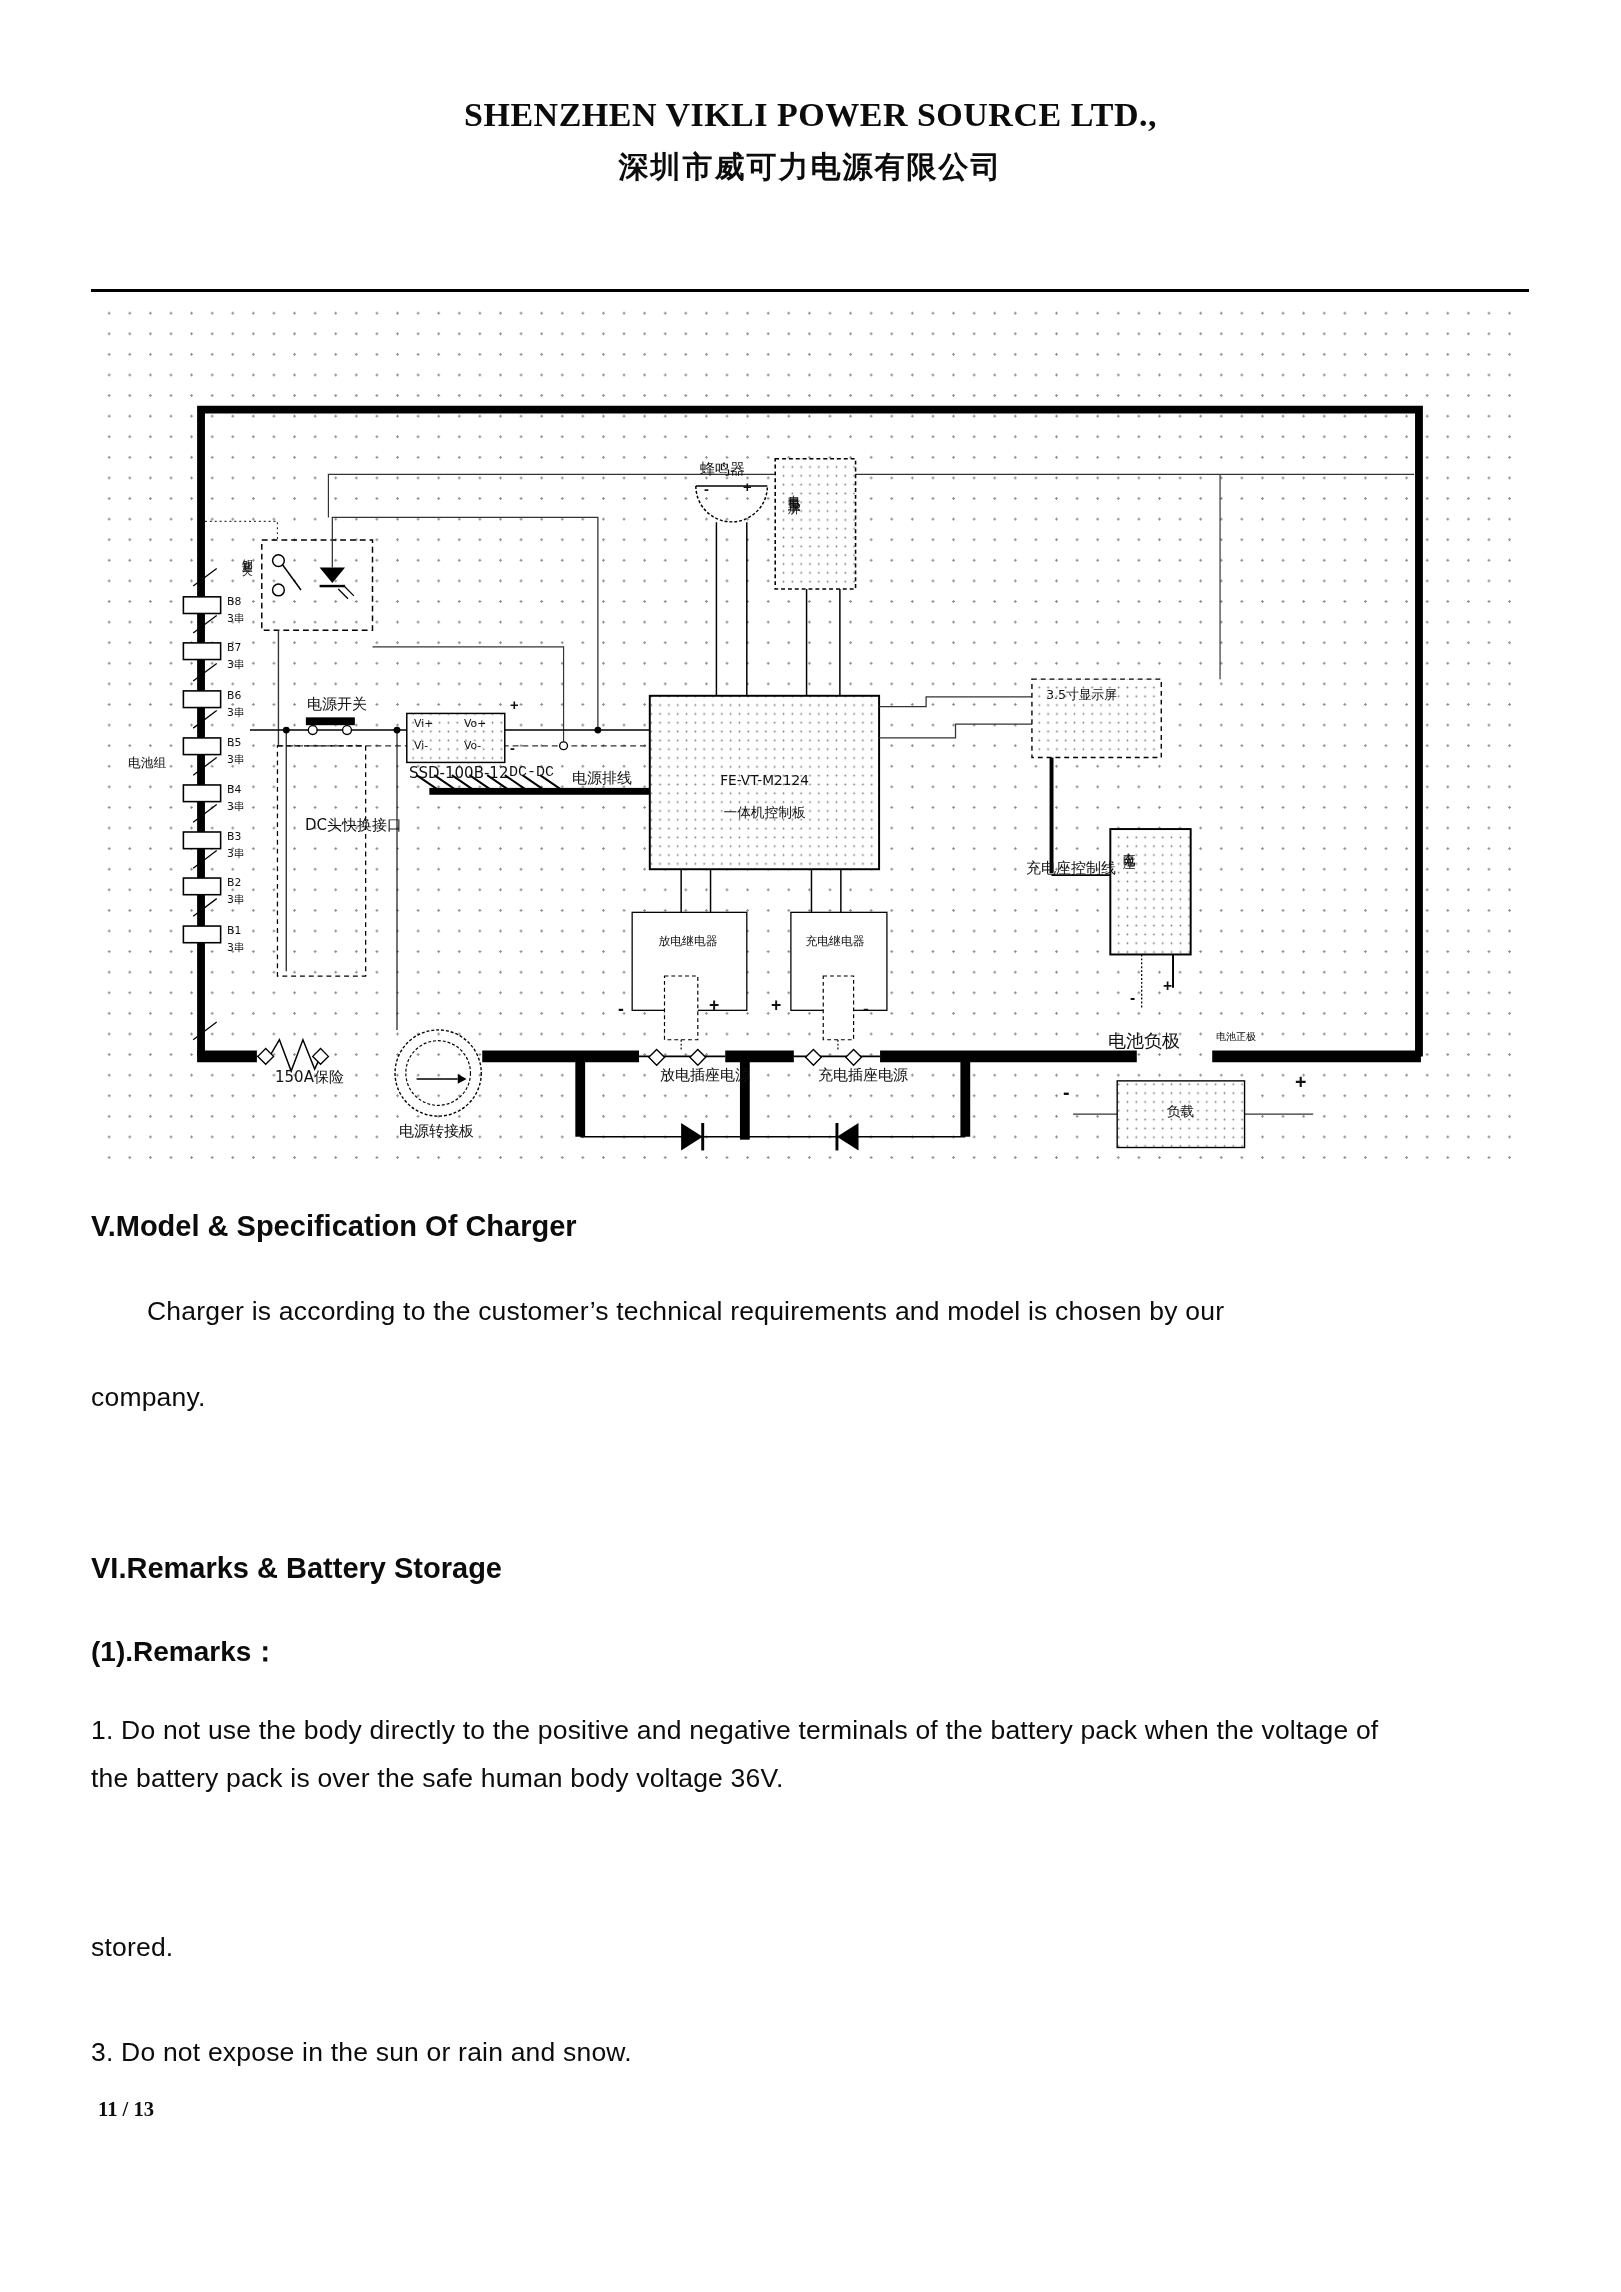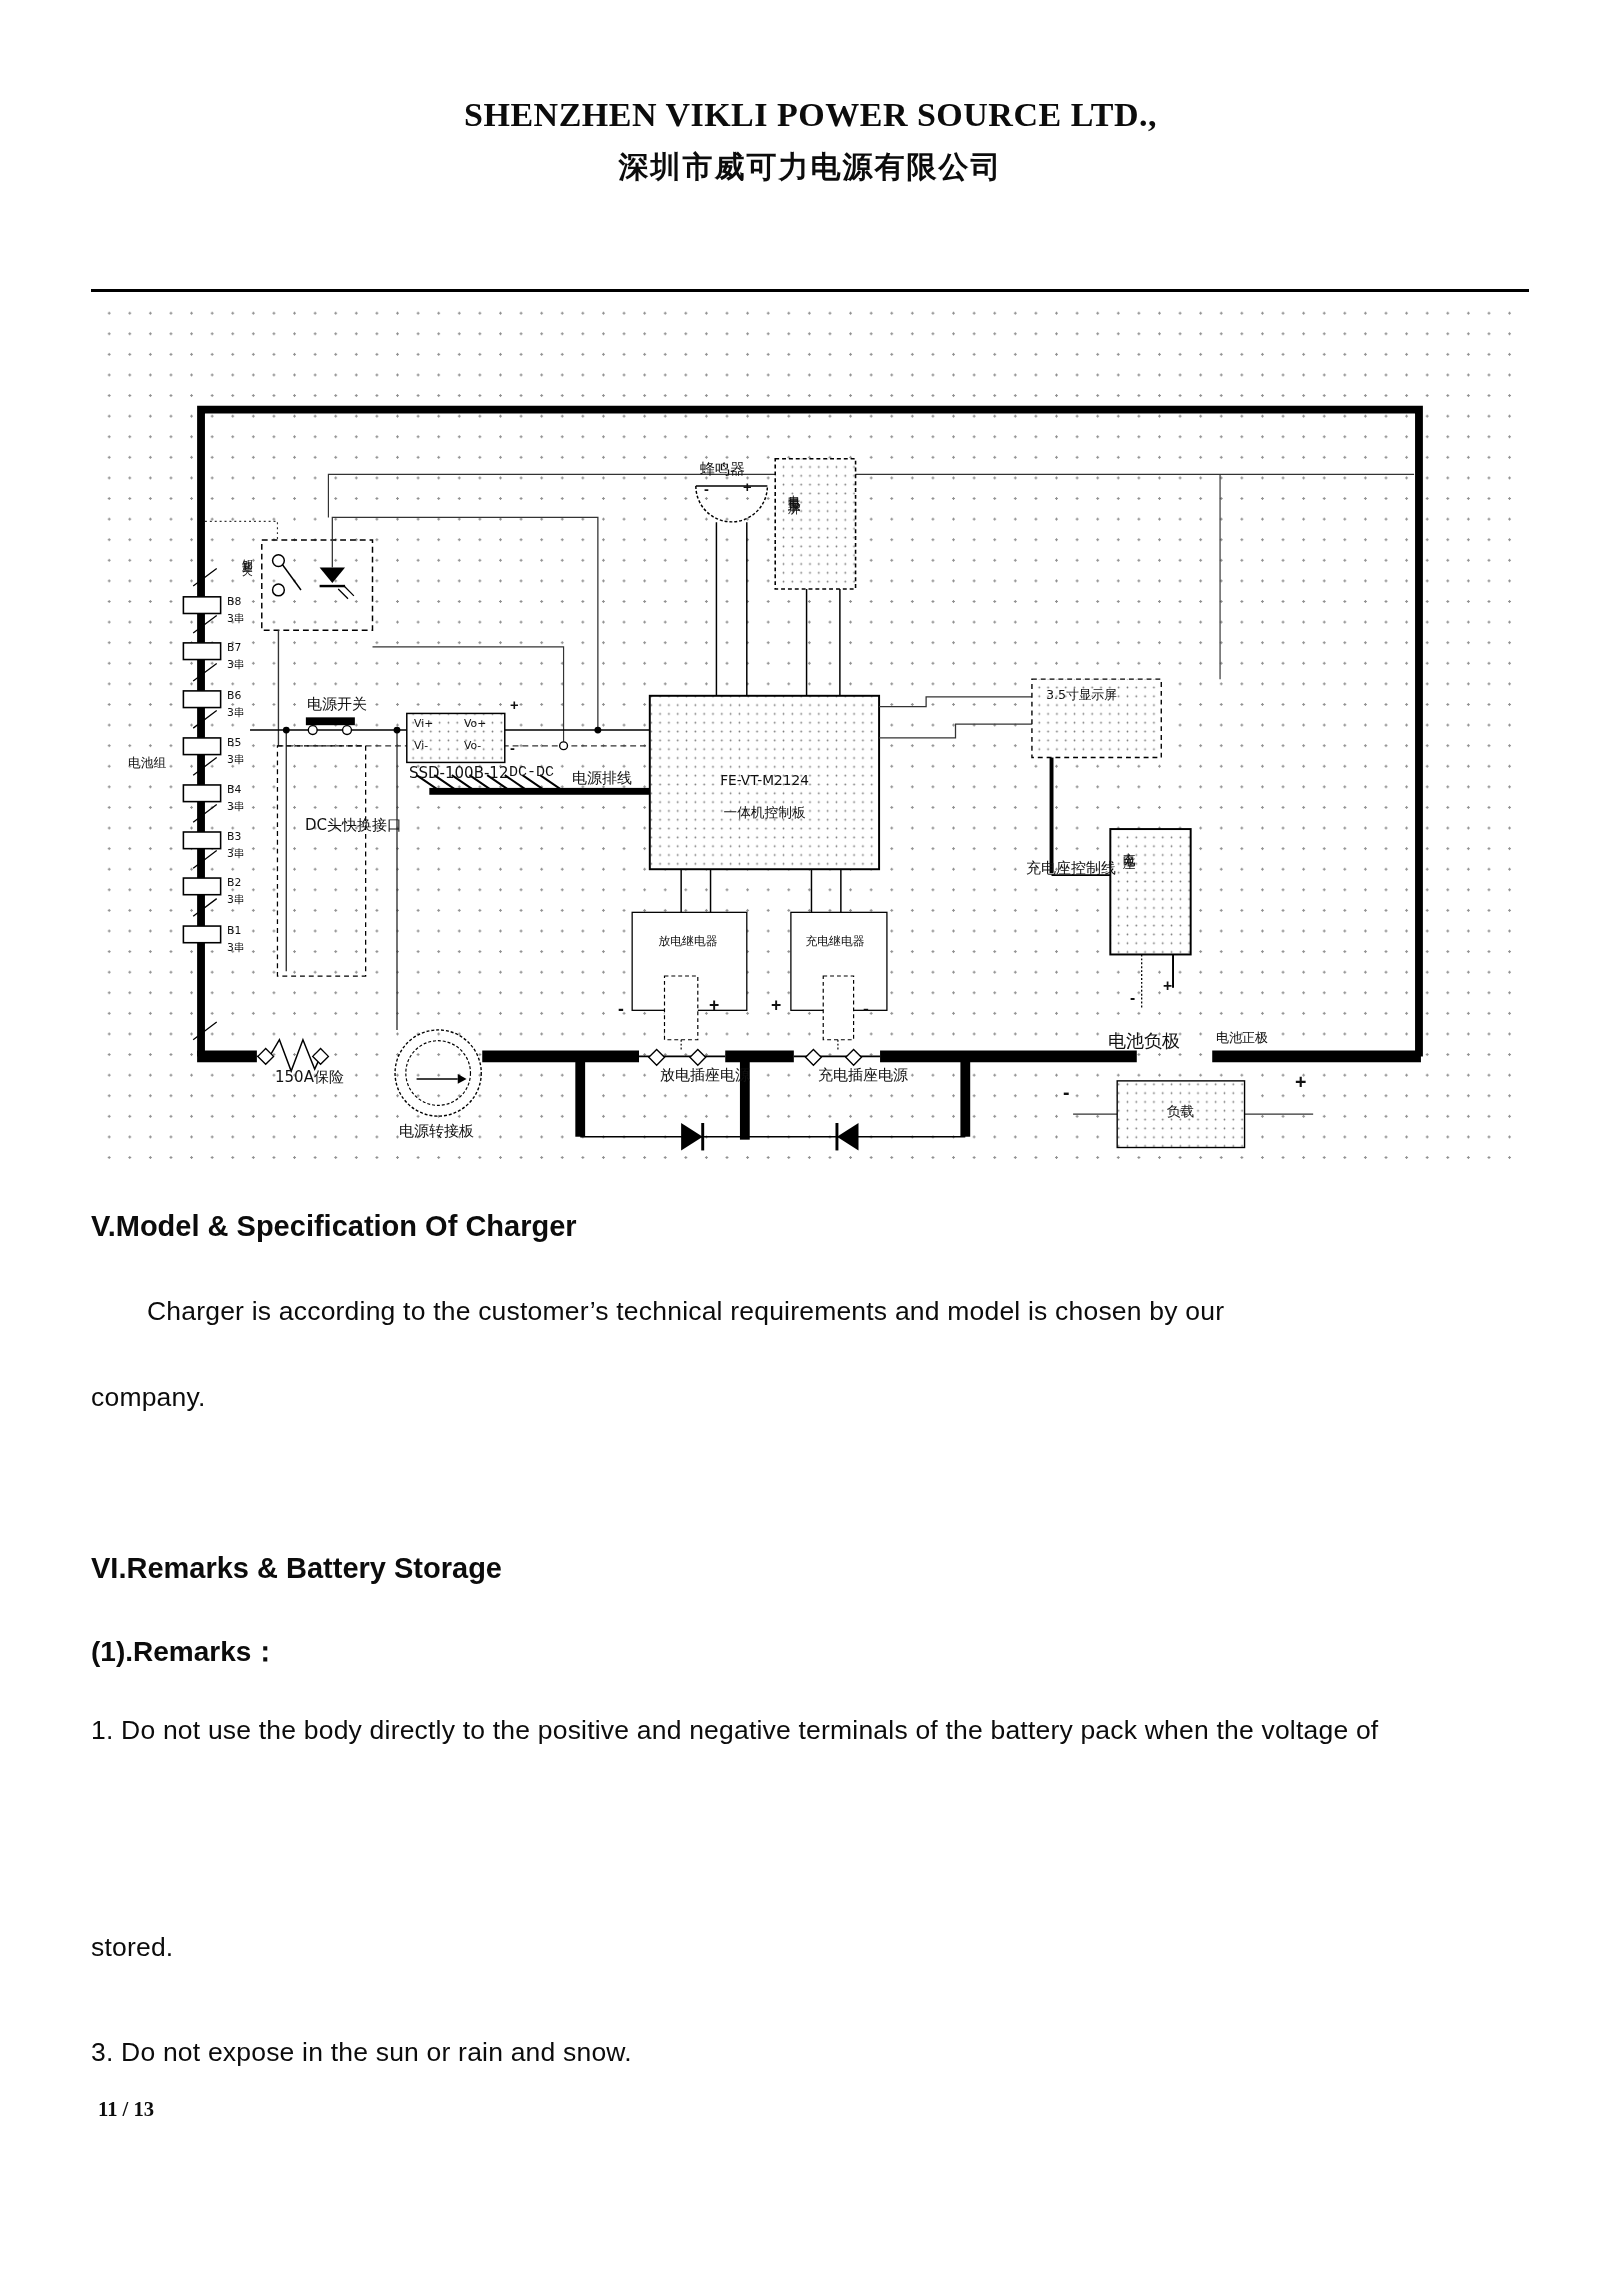--- a/index.html
+++ b/index.html
@@ -220,21 +220,21 @@
     <div class="cblock" style="left:557px;top:475px;width:229px;">FE-VT-M2124</div>
     <div class="cblock" style="left:557px;top:507px;width:229px;">一体机控制板</div>
 
     <span class="lbl" style="left:953px;top:391px;font-size:12.7px;">3.5寸显示屏</span>
     <span class="lbl" style="left:933px;top:563px;">充电座控制线</span>
     <span class="vlbl" style="left:1027px;top:545px;">充电座</span>
     <span class="mark" style="left:1037px;top:692px;font-size:15.7px;">-</span>
     <span class="mark" style="left:1070px;top:680px;font-size:15.7px;">+</span>
 
     <span class="lbl" style="left:983px;top:734px;font-size:18px;padding-left:32px;">电池负极</span>
-    <span class="lbl" style="left:1123px;top:734px;font-size:13px;">电池正极</span>
+    <span class="lbl" style="left:1123px;top:734px;font-size:10px;">电池正极</span>
 
     <div class="cblock" style="left:1024px;top:806px;width:127px;">负载</div>
     <span class="mark" style="left:970px;top:784px;font-size:19.6px;">-</span>
     <span class="mark" style="left:1202px;top:774px;font-size:19.6px;">+</span>
 
     <span class="lbl" style="left:182px;top:772px;">150A保险</span>
     <span class="lbl" style="left:306px;top:826px;">电源转接板</span>
 
     <div class="cblock" style="left:539px;top:637px;width:112px;font-size:11.8px;">放电继电器</div>
     <div class="cblock" style="left:698px;top:637px;width:88px;font-size:11.8px;">充电继电器</div>
@@ -246,18 +246,19 @@
     <span class="lbl" style="left:725px;top:770px;">充电插座电源</span>
   </div>
 
   <div class="h-sec" style="top:1210px;">V.Model &amp; Specification Of Charger</div>
   <div class="body-ln" style="left:147px;top:1296px;">Charger is according to the customer’s technical requirements and model is chosen by our</div>
   <div class="body-ln" style="left:91px;top:1382px;">company.</div>
 
   <div class="h-sec" style="top:1552px;">VI.Remarks &amp; Battery Storage</div>
   <div class="h-sec" style="top:1633px;font-size:28px;">(1).Remarks：</div>
   <div class="body-ln" style="left:91px;top:1715px;">1. Do not use the body directly to the positive and negative terminals of the battery pack when the voltage of</div>
+  <div class="body-ln" style="left:91px;top:1763px;">the battery pack is over the safe human body voltage 36V.</div>
   <div class="body-ln" style="left:91px;top:1932px;">stored.</div>
   <div class="body-ln" style="left:91px;top:2037px;">3. Do not expose in the sun or rain and snow.</div>
 
   <div class="footer">11 / 13</div>
 </div>
 
 
 </body></html>

